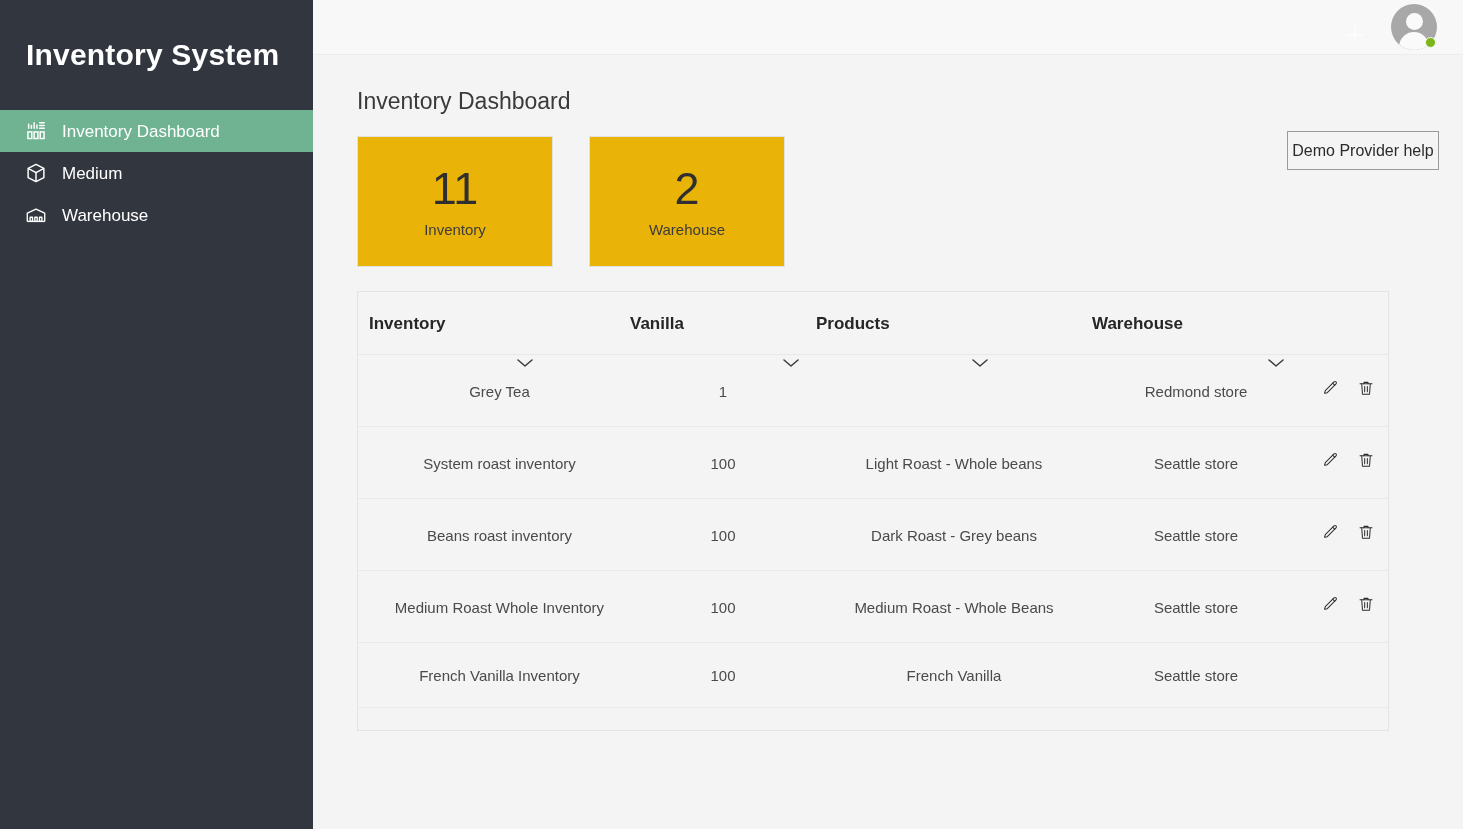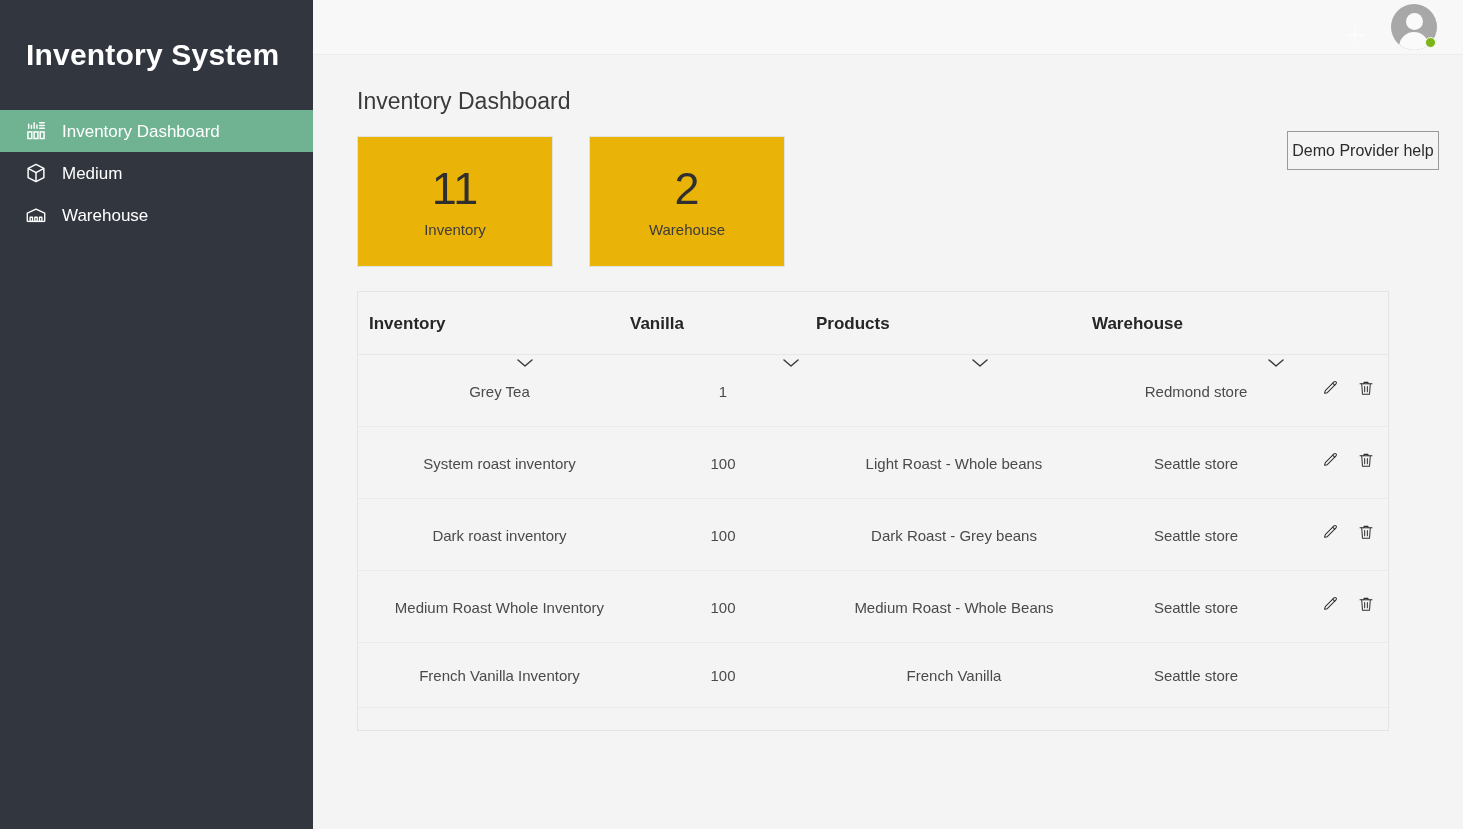--- a/index.html
+++ b/index.html
@@ -271,21 +271,21 @@
                       <path d="M17.3 3.9a1.9 1.9 0 0 1 2.7 2.7L8.4 18.2l-3.6.9.9-3.6z"></path>
                       <path d="M15.6 5.6l2.8 2.8"></path>
                     </svg></span><span class="act-gap"></span><span class="act-btn"><svg width="18" height="18" viewBox="0 0 24 24" fill="none" stroke="#2f2f2f" stroke-width="1.35" stroke-linecap="round" stroke-linejoin="round">
                       <path d="M4 6.4h16"></path>
                       <path d="M9.3 6.4V4.5h5.4v1.9"></path>
                       <path d="M6.3 6.4l1 14h9.4l1-14"></path>
                       <path d="M10.2 10v7M13.8 10v7"></path>
                     </svg></span></td>
               </tr>
               <tr>
-                <td class="c-inv">Dark roast inventory</td>
+                <td class="c-inv">Beans roast inventory</td>
                 <td>100</td>
                 <td>Dark Roast - Grey beans</td>
                 <td>Seattle store</td>
                 <td class="c-act"><span class="act-btn"><svg width="18" height="18" viewBox="0 0 24 24" fill="none" stroke="#2f2f2f" stroke-width="1.35" stroke-linecap="round" stroke-linejoin="round">
                       <path d="M17.3 3.9a1.9 1.9 0 0 1 2.7 2.7L8.4 18.2l-3.6.9.9-3.6z"></path>
                       <path d="M15.6 5.6l2.8 2.8"></path>
                     </svg></span><span class="act-gap"></span><span class="act-btn"><svg width="18" height="18" viewBox="0 0 24 24" fill="none" stroke="#2f2f2f" stroke-width="1.35" stroke-linecap="round" stroke-linejoin="round">
                       <path d="M4 6.4h16"></path>
                       <path d="M9.3 6.4V4.5h5.4v1.9"></path>
                       <path d="M6.3 6.4l1 14h9.4l1-14"></path>

